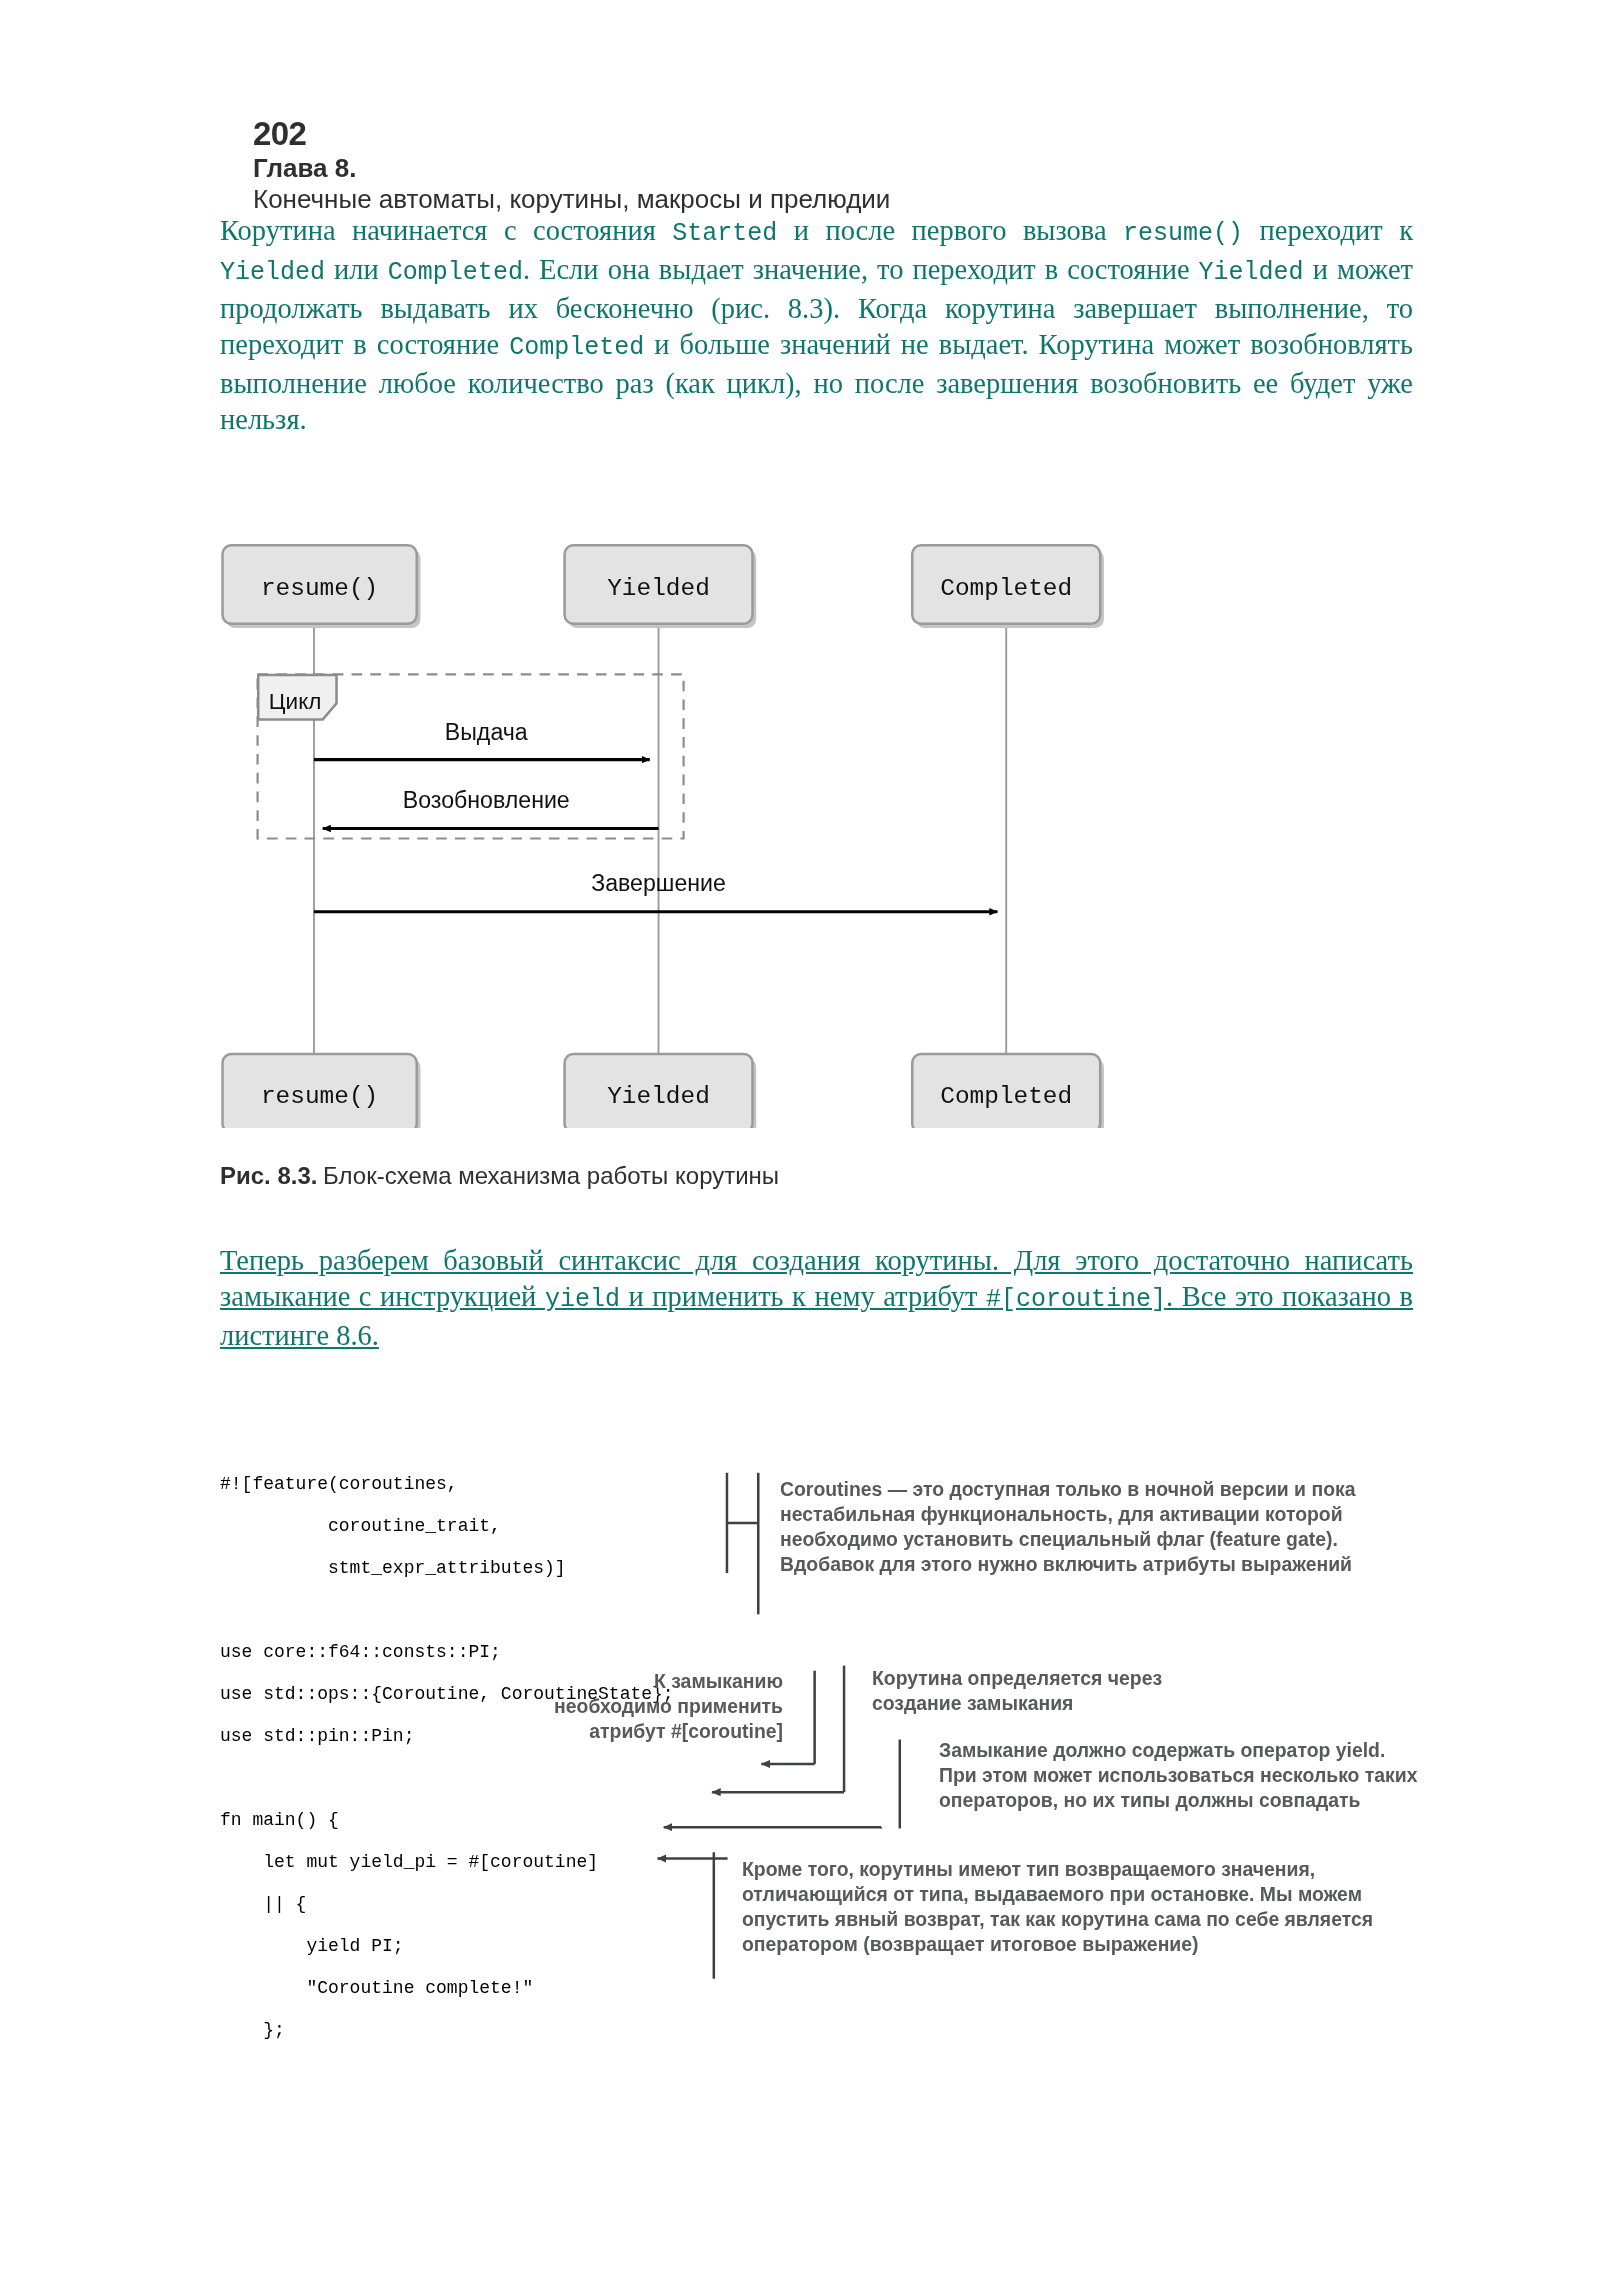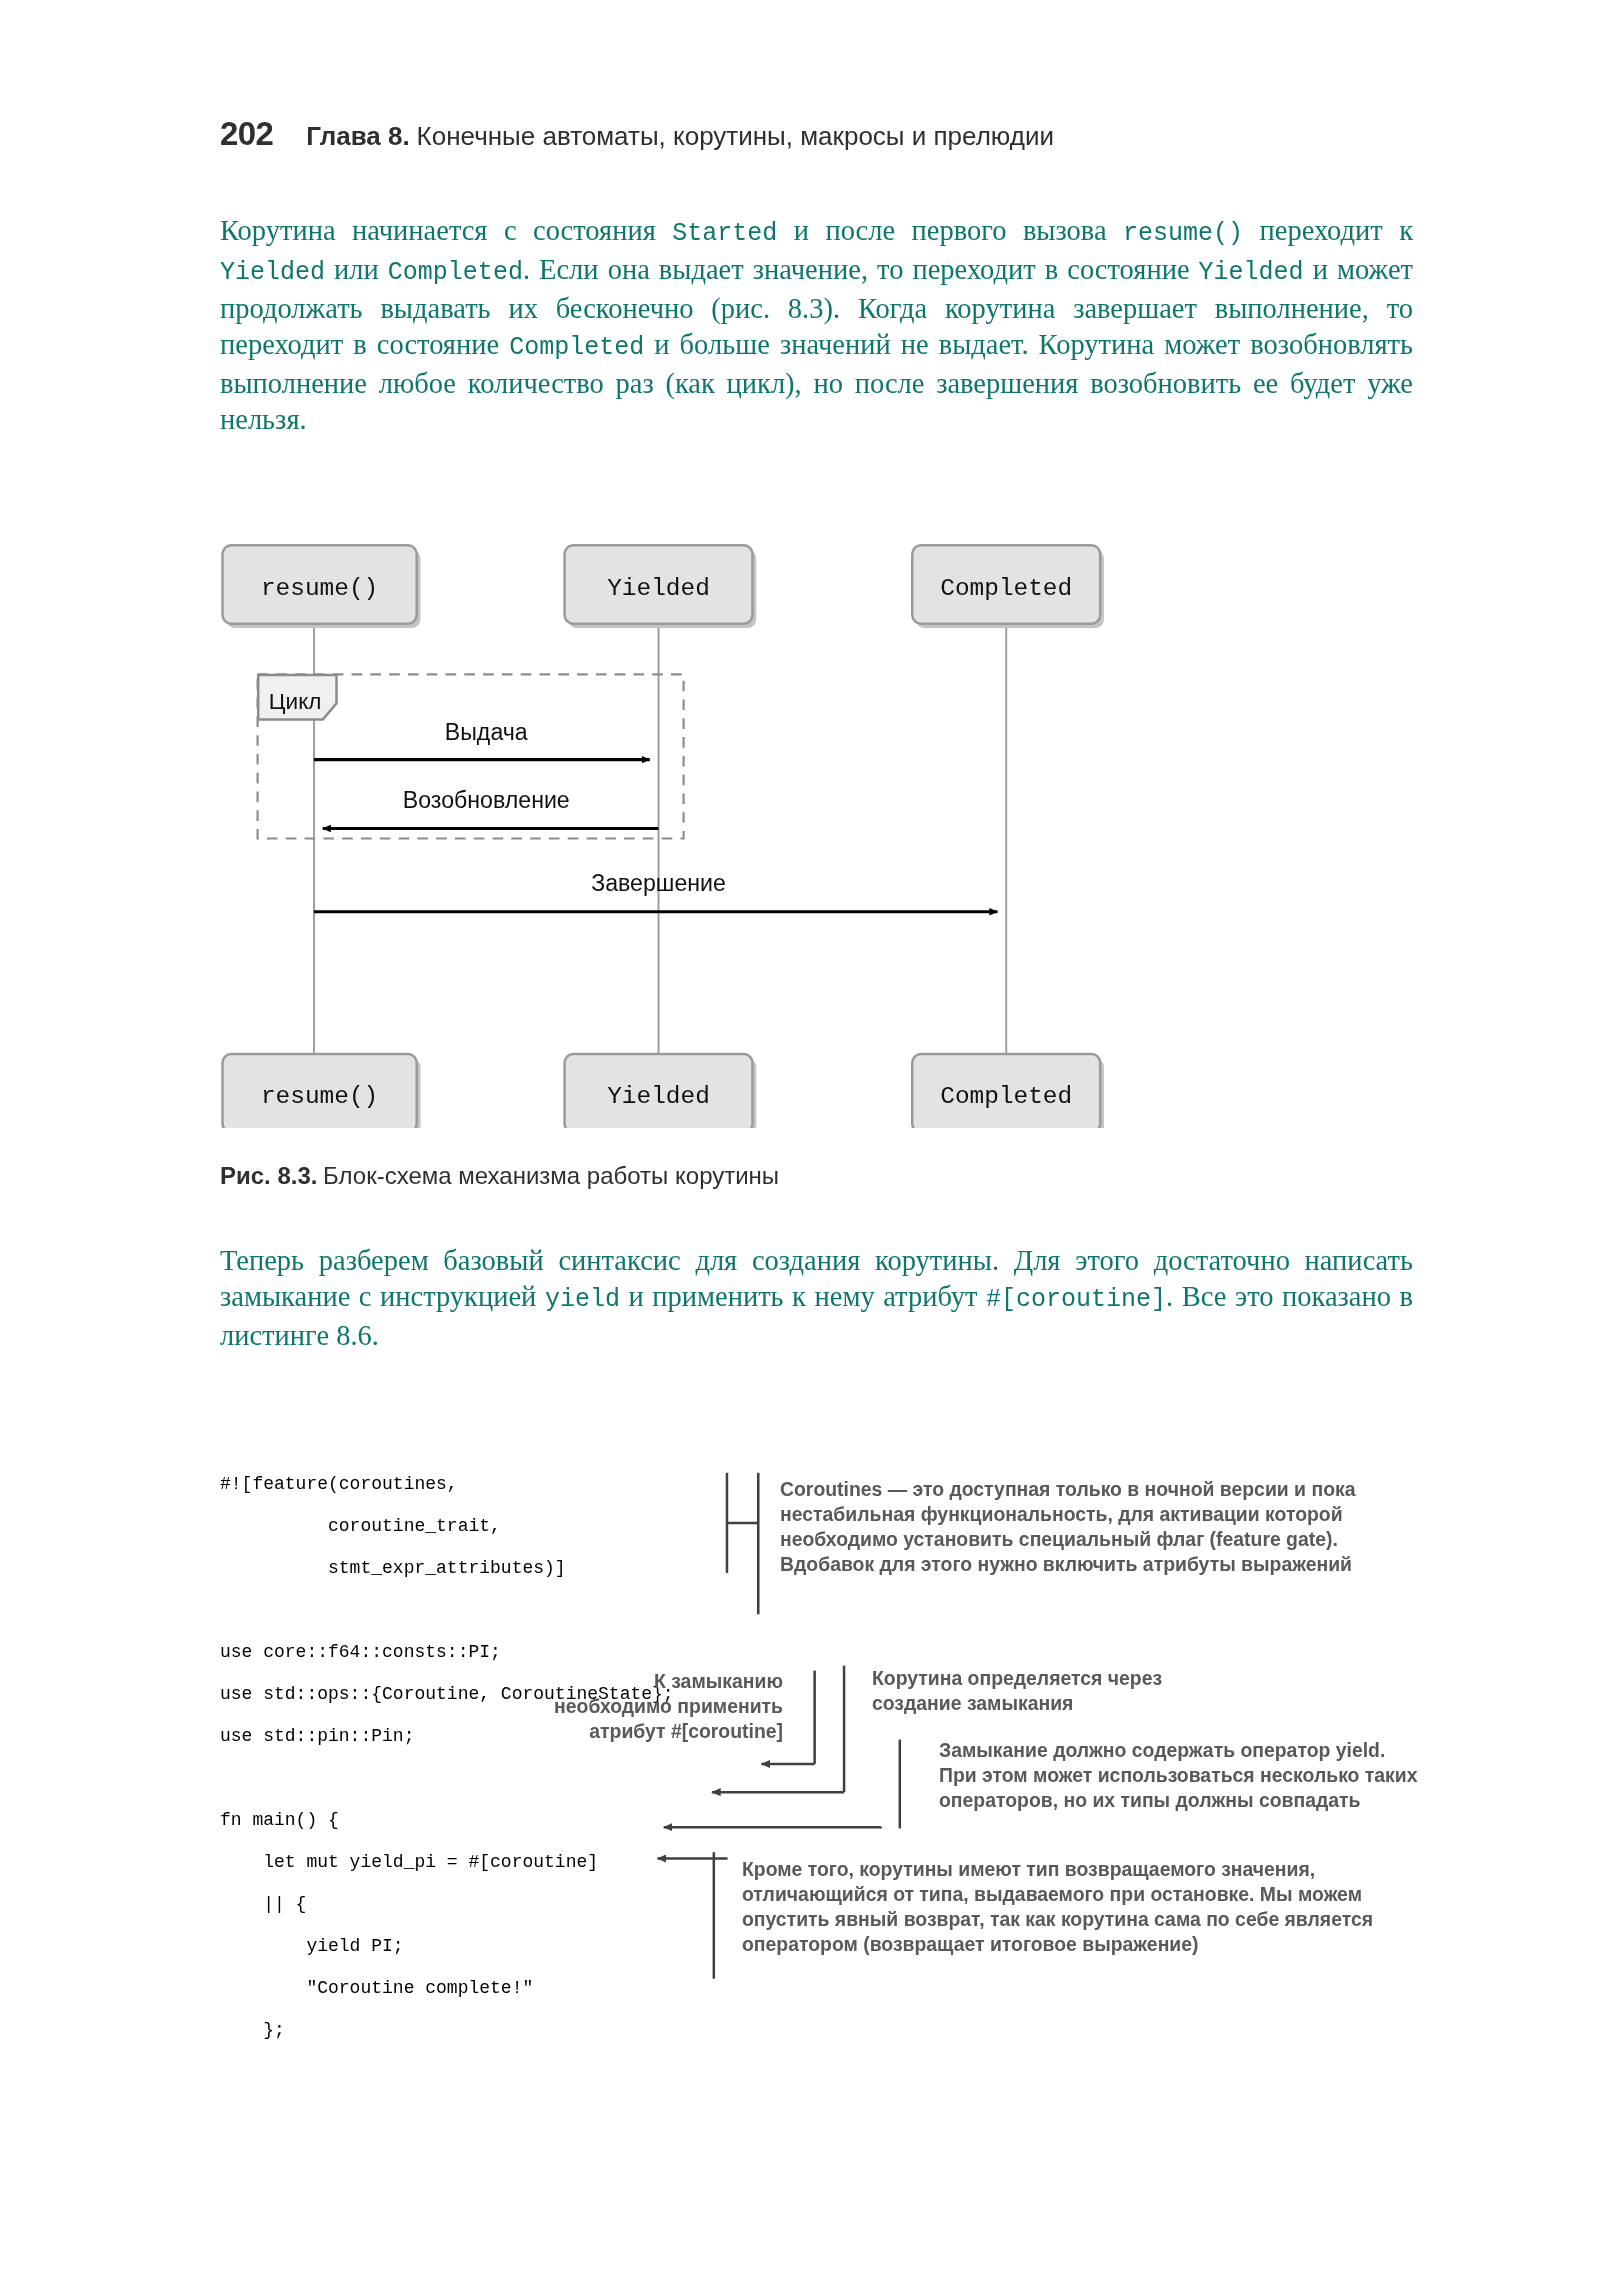--- a/index.html
+++ b/index.html
@@ -9,33 +9,34 @@
     -webkit-font-smoothing:antialiased;
   }
   .page { position:absolute; inset:0; background:#fff; overflow:hidden; }
 
   
   .runhead {
     position:absolute; left:220px; top:115px; width:1190px; height:41px;
     display:flex; align-items:baseline; gap:0;
     font-family:"Liberation Sans", sans-serif;
     color:#2f2f2f;
+    flex-direction:column;
   }
   .runhead .folio { font-size:33px; font-weight:bold; letter-spacing:-0.6px; }
   .runhead .chapno { font-size:26px; font-weight:bold; margin-left:33px; }
   .runhead .chaptitle { font-size:26px; font-weight:normal; margin-left:6.9px; }
 
   
   .bodytext {
     position:absolute; font-family:"Liberation Serif", serif;
     font-size:28.5px; line-height:36px; color:#0f766e;
     text-align:justify; text-justify:inter-word;
   }
   #para-intro { left:220px; top:213px; width:1193px; }
-  #para-after { left:220px; top:1243px; width:1193px; }
+  #para-after { left:220px; top:1243px; width:1193px;text-decoration:underline; }
   code, .mono { font-family:"Liberation Mono", monospace; font-size:25px; }
 
   
   .figure { position:absolute; left:220px; top:539px; width:1065px; height:589px; }
   .fig-svg { position:absolute; left:0; top:0; }
 
   .figcaption {
     position:absolute; left:220px; top:1162px; width:1065px;
     font-family:"Liberation Sans", sans-serif; font-size:24px; color:#2f2f2f;
     white-space:nowrap;

